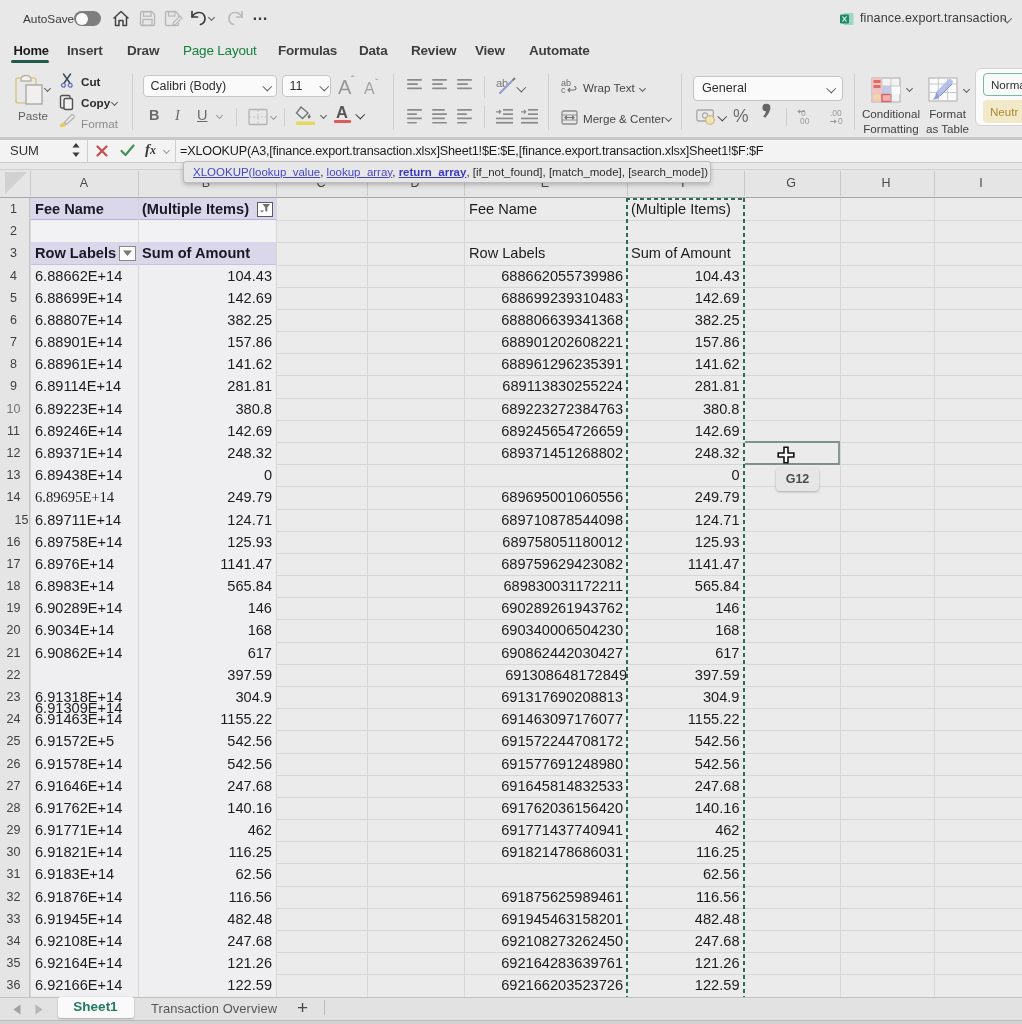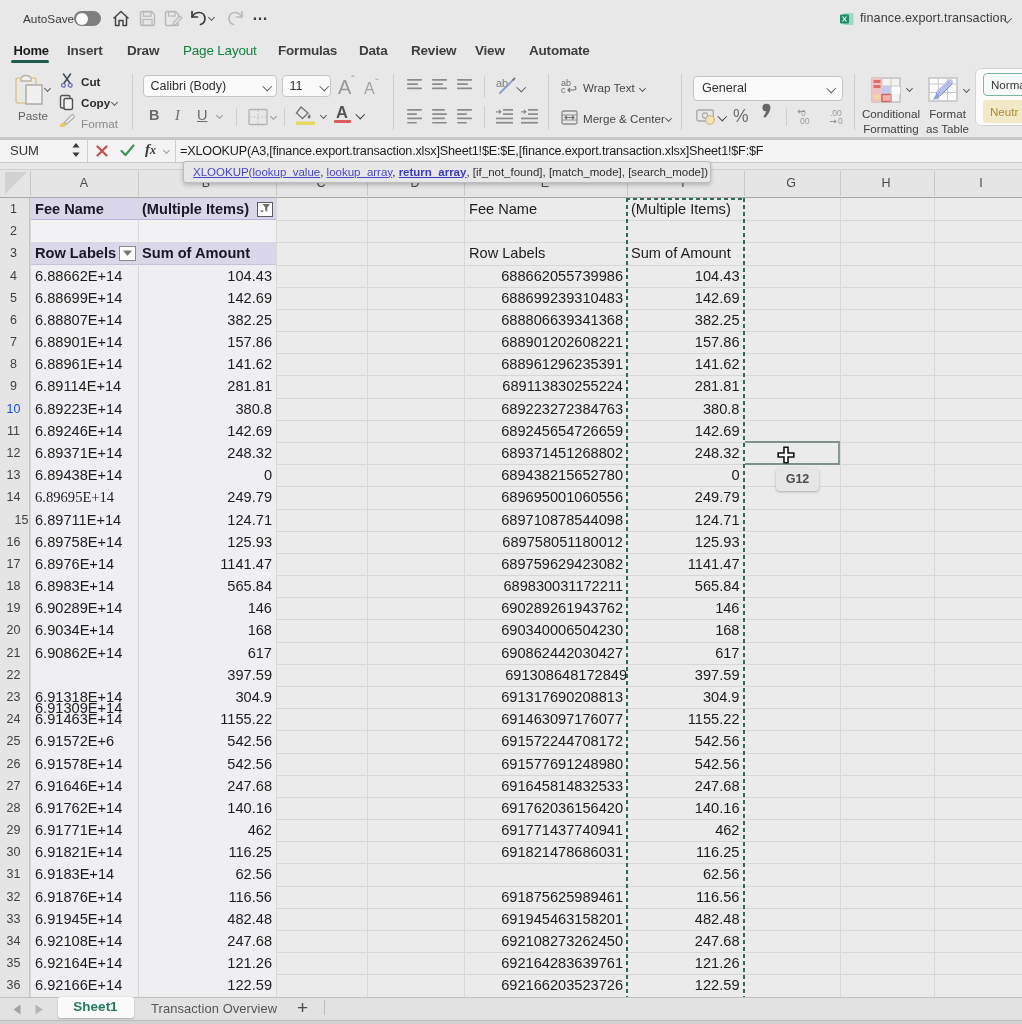--- a/index.html
+++ b/index.html
@@ -66,21 +66,21 @@
 <div class="ab" style="left:0;top:198.0px;width:30px;height:798.5px;background:#e6e5e5;border-right:1px solid #c6c5c5;"></div>
 <div class="ab" style="left:0;top:198.0px;width:27px;height:22.18px;line-height:22.18px;font-size:12.5px;color:#3f3f3f;text-align:center;">1</div>
 <div class="ab" style="left:0;top:220.2px;width:27px;height:22.18px;line-height:22.18px;font-size:12.5px;color:#3f3f3f;text-align:center;">2</div>
 <div class="ab" style="left:0;top:242.4px;width:27px;height:22.18px;line-height:22.18px;font-size:12.5px;color:#3f3f3f;text-align:center;">3</div>
 <div class="ab" style="left:0;top:264.5px;width:27px;height:22.18px;line-height:22.18px;font-size:12.5px;color:#3f3f3f;text-align:center;">4</div>
 <div class="ab" style="left:0;top:286.7px;width:27px;height:22.18px;line-height:22.18px;font-size:12.5px;color:#3f3f3f;text-align:center;">5</div>
 <div class="ab" style="left:0;top:308.9px;width:27px;height:22.18px;line-height:22.18px;font-size:12.5px;color:#3f3f3f;text-align:center;">6</div>
 <div class="ab" style="left:0;top:331.1px;width:27px;height:22.18px;line-height:22.18px;font-size:12.5px;color:#3f3f3f;text-align:center;">7</div>
 <div class="ab" style="left:0;top:353.3px;width:27px;height:22.18px;line-height:22.18px;font-size:12.5px;color:#3f3f3f;text-align:center;">8</div>
 <div class="ab" style="left:0;top:375.4px;width:27px;height:22.18px;line-height:22.18px;font-size:12.5px;color:#3f3f3f;text-align:center;">9</div>
-<div class="ab" style="left:0;top:397.6px;width:27px;height:22.18px;line-height:22.18px;font-size:12.5px;color:#1d4ed8;text-align:center;">10</div>
+<div class="ab" style="left:0;top:397.6px;width:27px;height:22.18px;line-height:22.18px;font-size:12.5px;color:#737373;text-align:center;">10</div>
 <div class="ab" style="left:0;top:419.8px;width:27px;height:22.18px;line-height:22.18px;font-size:12.5px;color:#3f3f3f;text-align:center;">11</div>
 <div class="ab" style="left:0;top:442.0px;width:27px;height:22.18px;line-height:22.18px;font-size:12.5px;color:#3f3f3f;text-align:center;">12</div>
 <div class="ab" style="left:0;top:464.2px;width:27px;height:22.18px;line-height:22.18px;font-size:12.5px;color:#3f3f3f;text-align:center;">13</div>
 <div class="ab" style="left:0;top:486.3px;width:27px;height:22.18px;line-height:22.18px;font-size:12.5px;color:#3f3f3f;text-align:center;">14</div>
 <div class="ab" style="left:8px;top:508.5px;width:27px;height:22.18px;line-height:22.18px;font-size:12.5px;color:#3f3f3f;text-align:center;">15</div>
 <div class="ab" style="left:0;top:530.7px;width:27px;height:22.18px;line-height:22.18px;font-size:12.5px;color:#3f3f3f;text-align:center;">16</div>
 <div class="ab" style="left:0;top:552.9px;width:27px;height:22.18px;line-height:22.18px;font-size:12.5px;color:#3f3f3f;text-align:center;">17</div>
 <div class="ab" style="left:0;top:575.1px;width:27px;height:22.18px;line-height:22.18px;font-size:12.5px;color:#3f3f3f;text-align:center;">18</div>
 <div class="ab" style="left:0;top:597.2px;width:27px;height:22.18px;line-height:22.18px;font-size:12.5px;color:#3f3f3f;text-align:center;">19</div>
 <div class="ab" style="left:0;top:619.4px;width:27px;height:22.18px;line-height:22.18px;font-size:12.5px;color:#3f3f3f;text-align:center;">20</div>
@@ -148,21 +148,20 @@
 <div class="cell " style="left:35px;top:419.8px;width:100px;">6.89246E+14</div>
 <div class="cell r" style="left:0px;top:419.8px;width:272px;">142.69</div>
 <div class="cell r" style="left:0px;top:419.8px;width:623px;">689245654726659</div>
 <div class="cell r" style="left:0px;top:419.8px;width:739.5px;">142.69</div>
 <div class="cell " style="left:35px;top:442.0px;width:100px;">6.89371E+14</div>
 <div class="cell r" style="left:0px;top:442.0px;width:272px;">248.32</div>
 <div class="cell r" style="left:0px;top:442.0px;width:623px;">689371451268802</div>
 <div class="cell r" style="left:0px;top:442.0px;width:739.5px;">248.32</div>
 <div class="cell " style="left:35px;top:464.2px;width:100px;">6.89438E+14</div>
 <div class="cell r" style="left:0px;top:464.2px;width:272px;">0</div>
-<div class="cell r" style="left:0px;top:464.2px;width:623px;">689438215652780</div>
 <div class="cell r" style="left:0px;top:464.2px;width:739.5px;">0</div>
 <div class="cell " style="left:35px;top:486.3px;width:100px;font-family:Liberation Serif, serif;">6.89695E+14</div>
 <div class="cell r" style="left:0px;top:486.3px;width:272px;">249.79</div>
 <div class="cell r" style="left:0px;top:486.3px;width:623px;">689695001060556</div>
 <div class="cell r" style="left:0px;top:486.3px;width:739.5px;">249.79</div>
 <div class="cell " style="left:35px;top:508.5px;width:100px;">6.89711E+14</div>
 <div class="cell r" style="left:0px;top:508.5px;width:272px;">124.71</div>
 <div class="cell r" style="left:0px;top:508.5px;width:623px;">689710878544098</div>
 <div class="cell r" style="left:0px;top:508.5px;width:739.5px;">124.71</div>
 <div class="cell " style="left:35px;top:530.7px;width:100px;">6.89758E+14</div>
@@ -194,21 +193,21 @@
 <div class="cell r" style="left:4px;top:663.8px;width:623px;">691308648172849</div>
 <div class="cell r" style="left:0px;top:663.8px;width:739.5px;">397.59</div>
 <div class="cell " style="left:35px;top:686.0px;width:100px;">6.91318E+14</div>
 <div class="cell r" style="left:0px;top:686.0px;width:272px;">304.9</div>
 <div class="cell r" style="left:0px;top:686.0px;width:623px;">691317690208813</div>
 <div class="cell r" style="left:0px;top:686.0px;width:739.5px;">304.9</div>
 <div class="cell " style="left:35px;top:708.1px;width:100px;">6.91463E+14</div>
 <div class="cell r" style="left:0px;top:708.1px;width:272px;">1155.22</div>
 <div class="cell r" style="left:0px;top:708.1px;width:623px;">691463097176077</div>
 <div class="cell r" style="left:0px;top:708.1px;width:739.5px;">1155.22</div>
-<div class="cell " style="left:35px;top:730.3px;width:100px;">6.91572E+6</div>
+<div class="cell " style="left:35px;top:730.3px;width:100px;">6.91572E+5</div>
 <div class="cell r" style="left:0px;top:730.3px;width:272px;">542.56</div>
 <div class="cell r" style="left:0px;top:730.3px;width:623px;">691572244708172</div>
 <div class="cell r" style="left:0px;top:730.3px;width:739.5px;">542.56</div>
 <div class="cell " style="left:35px;top:752.5px;width:100px;">6.91578E+14</div>
 <div class="cell r" style="left:0px;top:752.5px;width:272px;">542.56</div>
 <div class="cell r" style="left:0px;top:752.5px;width:623px;">691577691248980</div>
 <div class="cell r" style="left:0px;top:752.5px;width:739.5px;">542.56</div>
 <div class="cell " style="left:35px;top:774.7px;width:100px;">6.91646E+14</div>
 <div class="cell r" style="left:0px;top:774.7px;width:272px;">247.68</div>
 <div class="cell r" style="left:0px;top:774.7px;width:623px;">691645814832533</div>

